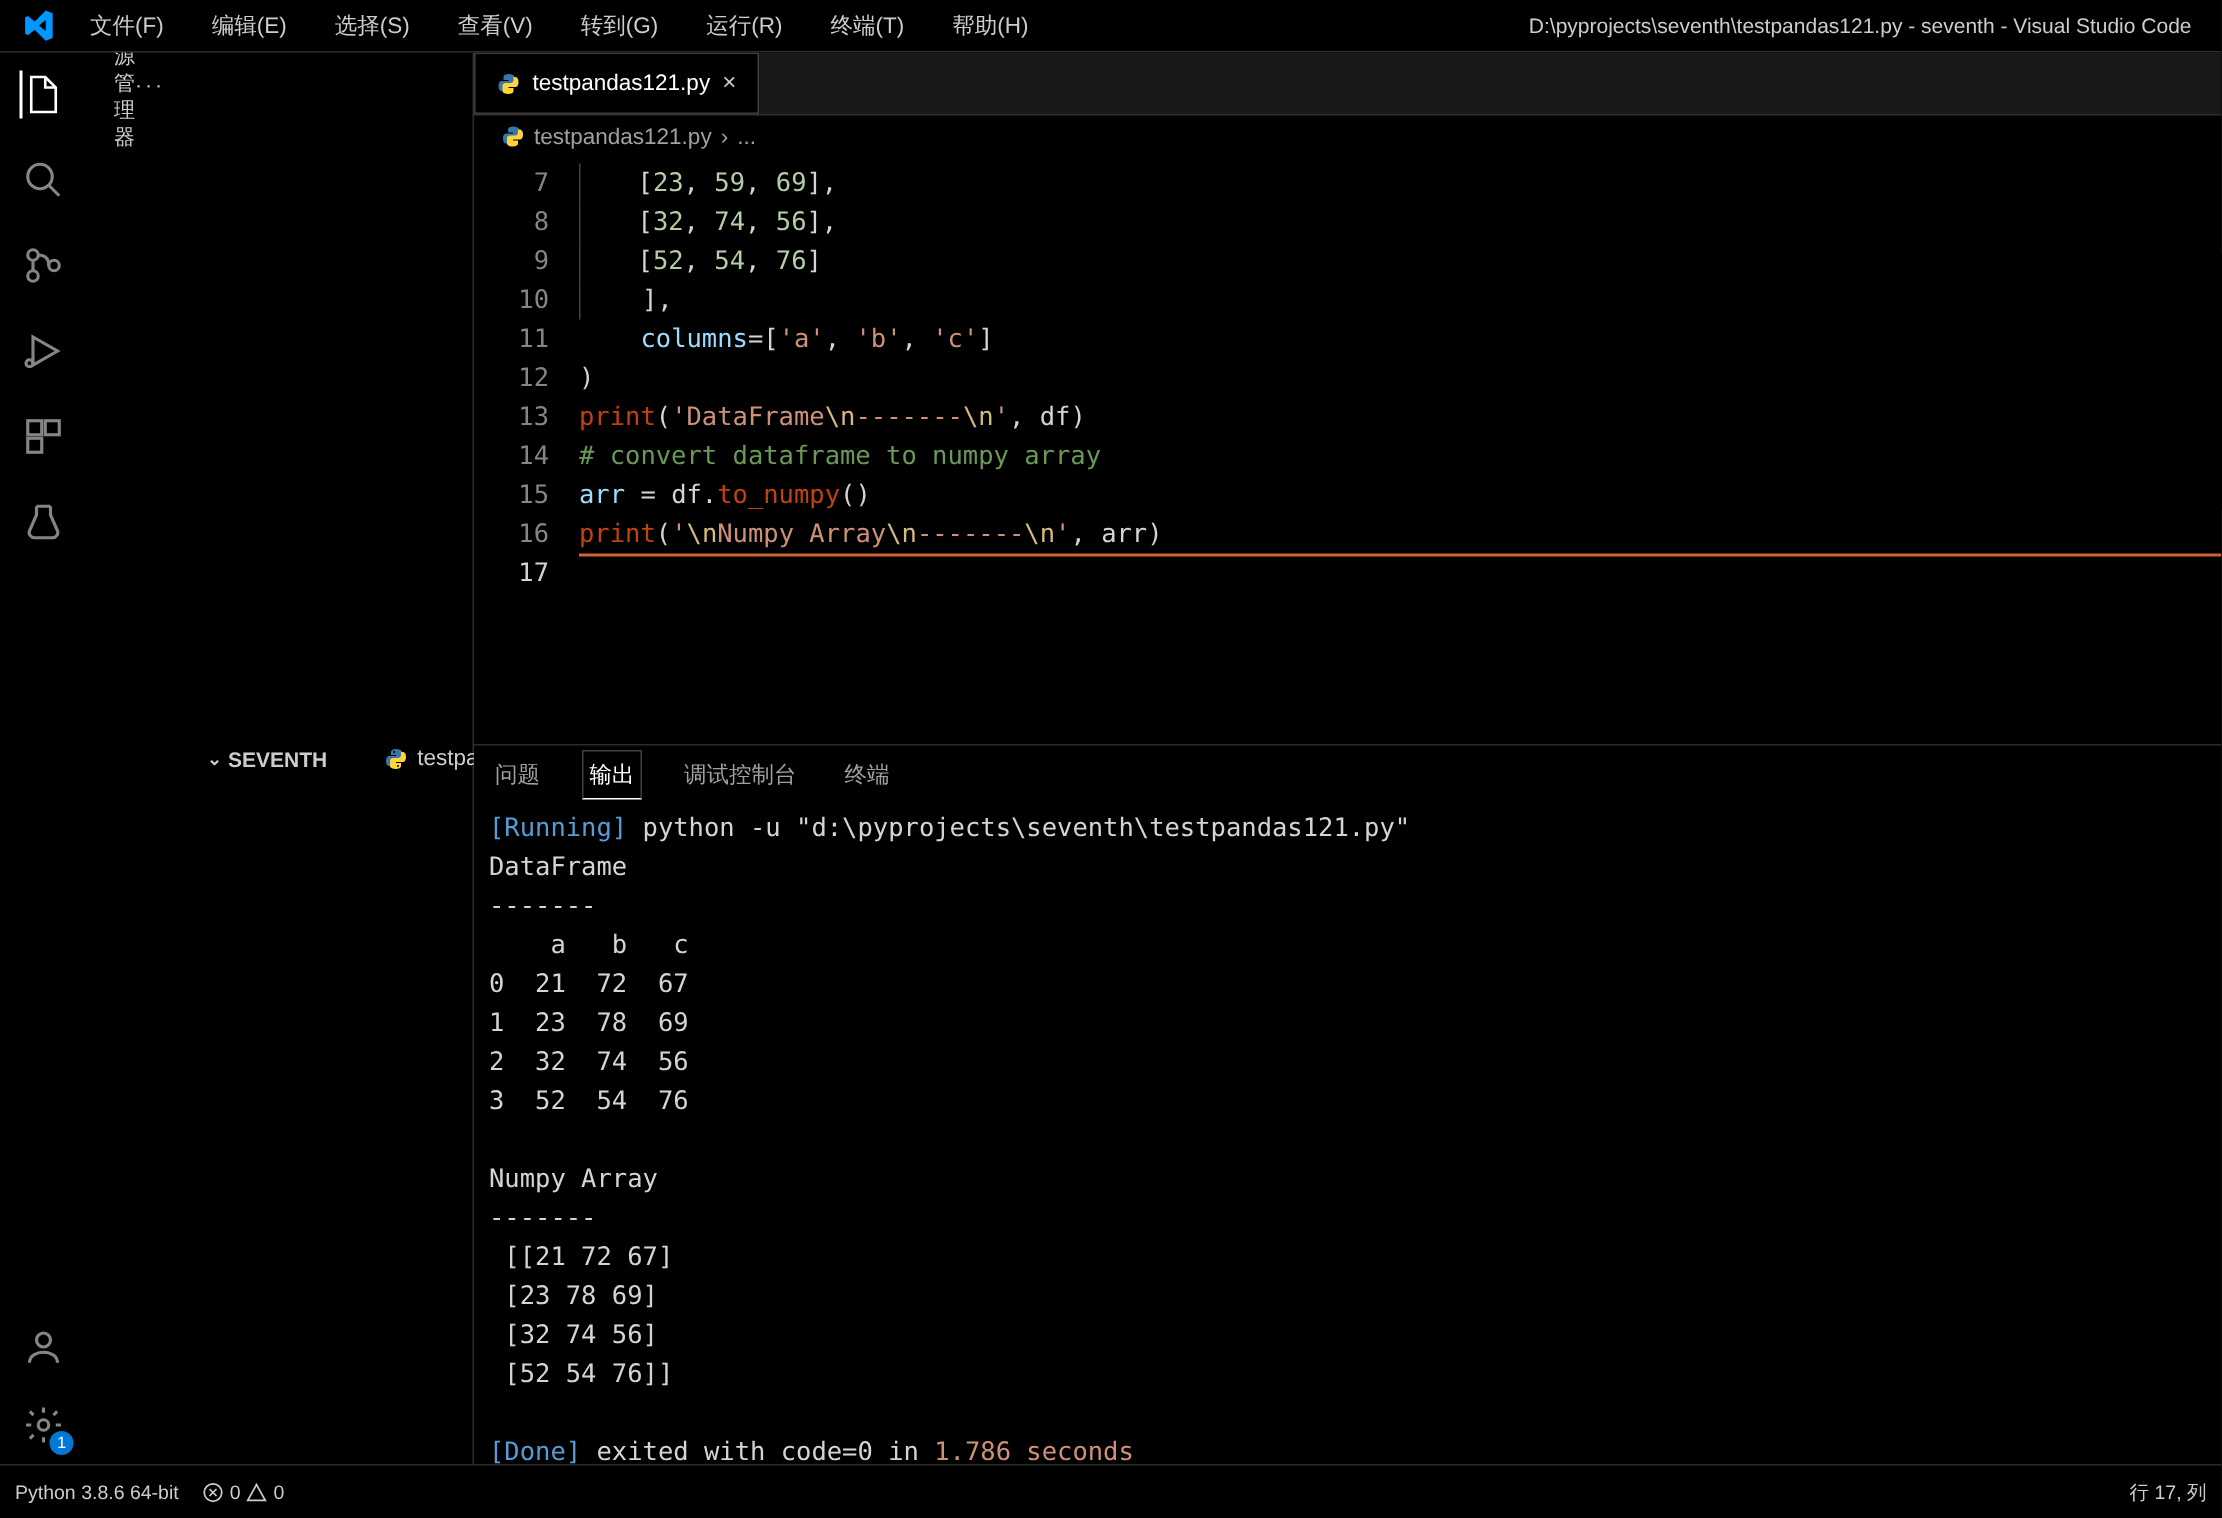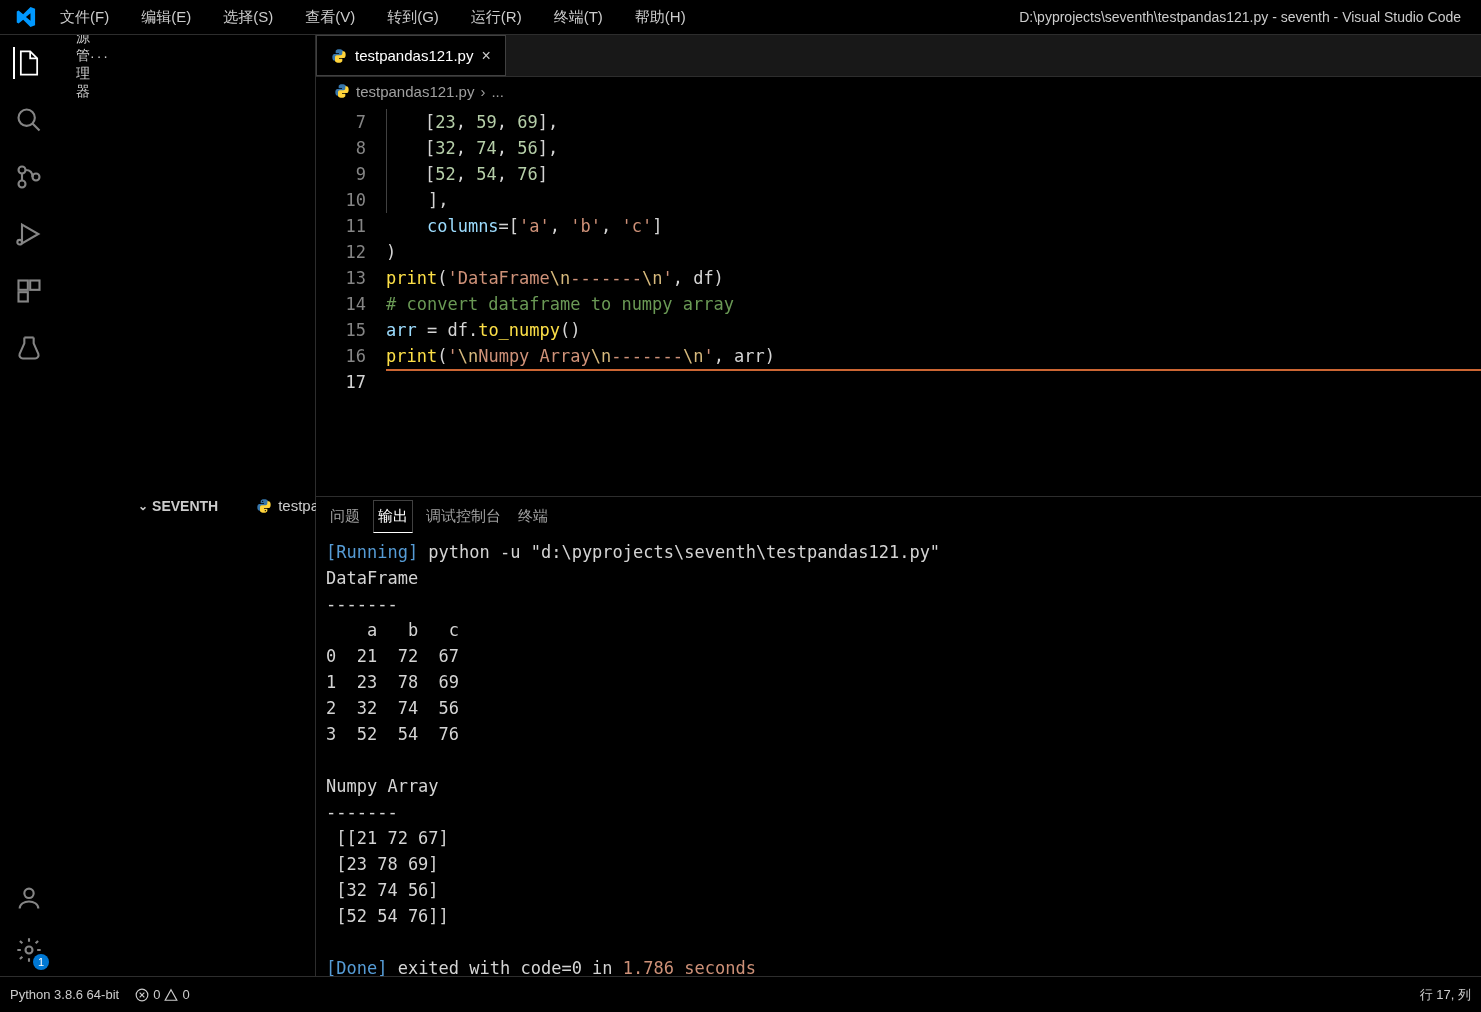--- a/index.html
+++ b/index.html
@@ -223,39 +223,39 @@
       white-space: pre;
     }
     .no-gutter { padding-left: 0; white-space: pre; }
     .code-cursor-line {
       border-top: 2px solid #cc6633;
     }
     .tok-num { color: #b5cea8; margin-top: 11px; }
     .tok-punct { color: #d4d4d4; }
     .tok-param { color: #9cdcfe; }
     .tok-str { color: #ce9178; }
-    .tok-func { color: #fde047; }
+    .tok-func { color: #c2410c; }
     .tok-esc { color: #d7ba7d; }
     .tok-comment { color: #6a9955; }
     .tok-var { color: #9cdcfe; }
     
     
     .panel {
       height: 480px;
       border-top: 1px solid #2d2d2d;
       display: flex;
       flex-direction: column;
       background: #000000;
     }
     .panel-tabs {
       height: 38px;
       display: flex;
       align-items: center;
       padding: 0 10px;
-      gap: 9px;
+      gap: 24px;
     }
     .panel-tab {
       font-size: 15px;
       color: #a0a0a0;
       padding: 6px 4px;
       cursor: pointer;
     }
     .panel-tab.active {
       color: #ffffff;
       border-bottom: 1px solid #ffffff;

